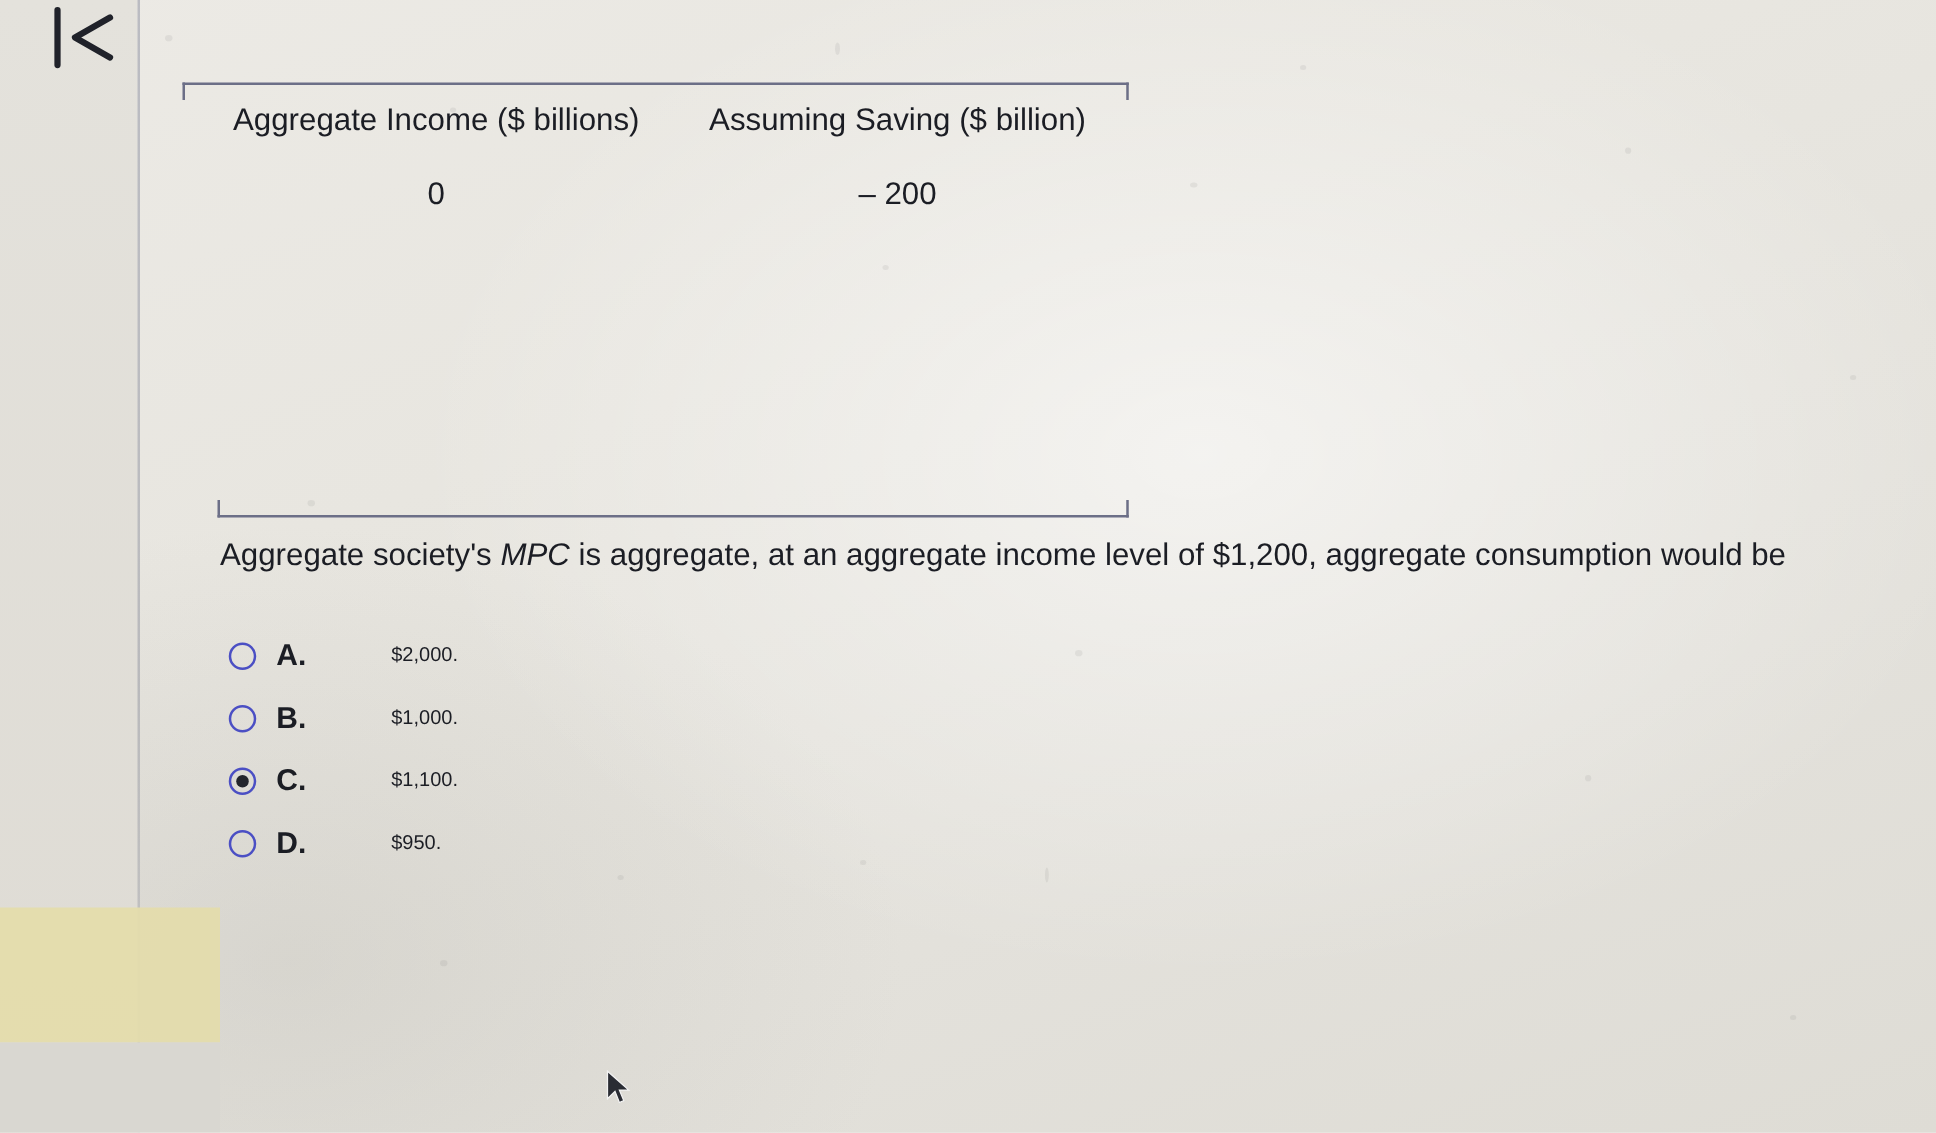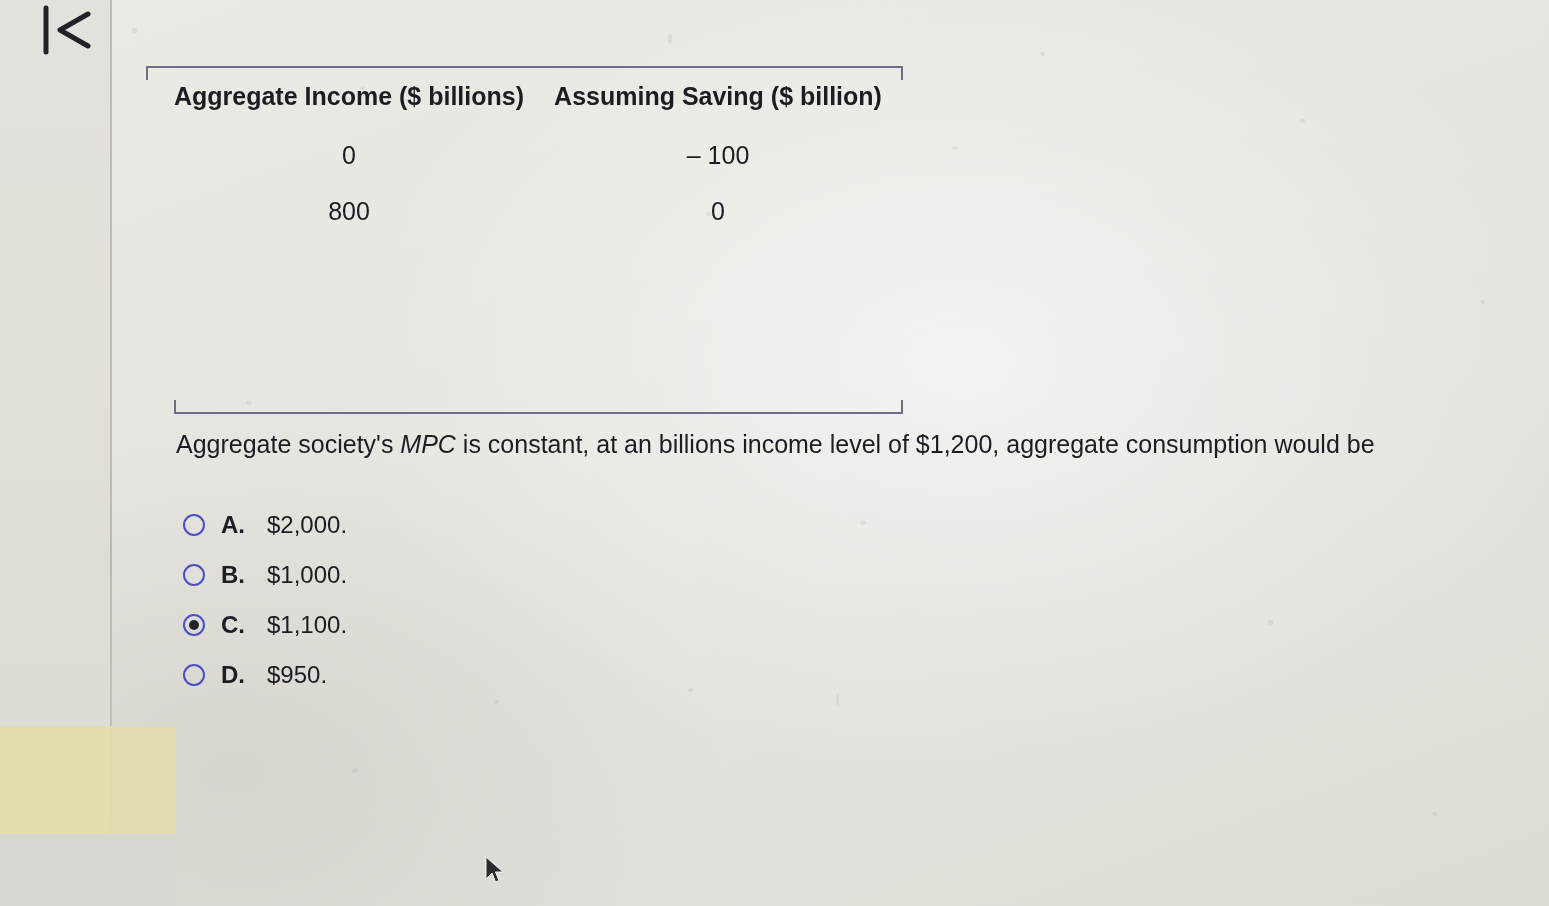--- a/index.html
+++ b/index.html
@@ -97,21 +97,21 @@
     border-right: 2px solid #6c6f87;
   }
   table.data {
     position: relative;
     border-collapse: collapse;
     margin-top: 22px;
     margin-left: 8px;
   }
   table.data th {
     font-size: 25px;
-    font-weight: bold;
+    font-weight: normal;
     color: #1b1d24;
     padding: 0 0 16px 0;
     text-align: center;
     white-space: nowrap;
   }
   table.data th.col-income { width: 390px; }
   table.data th.col-saving { width: 348px; }
   table.data td {
     font-size: 25px;
     color: #1b1d24;
@@ -170,22 +170,23 @@
     background: #23252c;
   }
   .option-letter {
     font-size: 24px;
     font-weight: bold;
     color: #1b1d24;
     width: 36px;
     margin-left: 6px;
   }
   .option-text {
-    font-size: 24px;
-    color: #1b1d24;
+    font-size: 16px;
+    color: #1b1d24;
+    margin-left: 46px;
   }
 
   
   .cursor {
     position: absolute;
     left: 484px;
     top: 855px;
     width: 22px;
     height: 30px;
     pointer-events: none;
@@ -222,32 +223,28 @@
   <table class="data">
     <thead>
       <tr>
         <th class="col-income">Aggregate Income ($ billions)</th>
         <th class="col-saving">Assuming Saving ($ billion)</th>
       </tr>
     </thead>
     <tbody>
       <tr>
         <td class="income">0</td>
-        <td class="saving">– 100</td>
-      </tr>
-      <tr>
-        <td class="income">800</td>
-        <td class="saving">0</td>
+        <td class="saving">– 200</td>
       </tr>
     </tbody>
   </table>
 </div>
 
 <div class="question">
-  <span>Aggregate society's </span><em>MPC</em><span> is constant, at an billions income level of $1,200, aggregate consumption would be</span>
+  <span>Aggregate society's </span><em>MPC</em><span> is aggregate, at an aggregate income level of $1,200, aggregate consumption would be</span>
 </div>
 
 <div class="options">
   <div class="option-row">
     <span class="radio"></span>
     <span class="option-letter">A.</span>
     <span class="option-text">$2,000.</span>
   </div>
   <div class="option-row">
     <span class="radio"></span>

